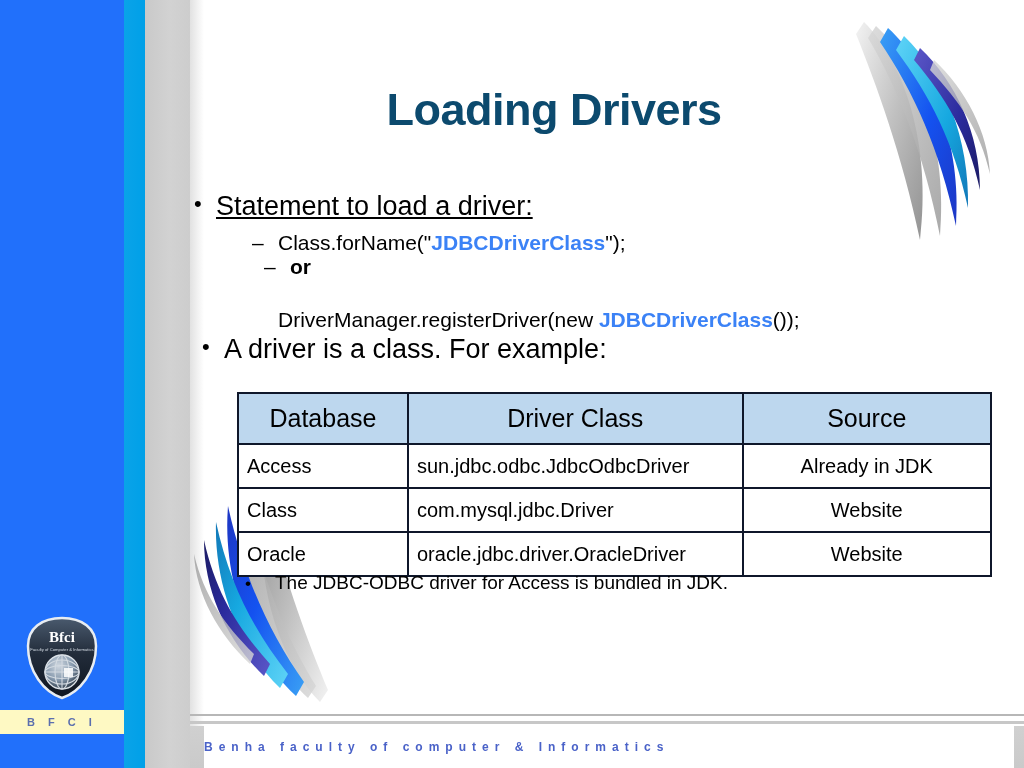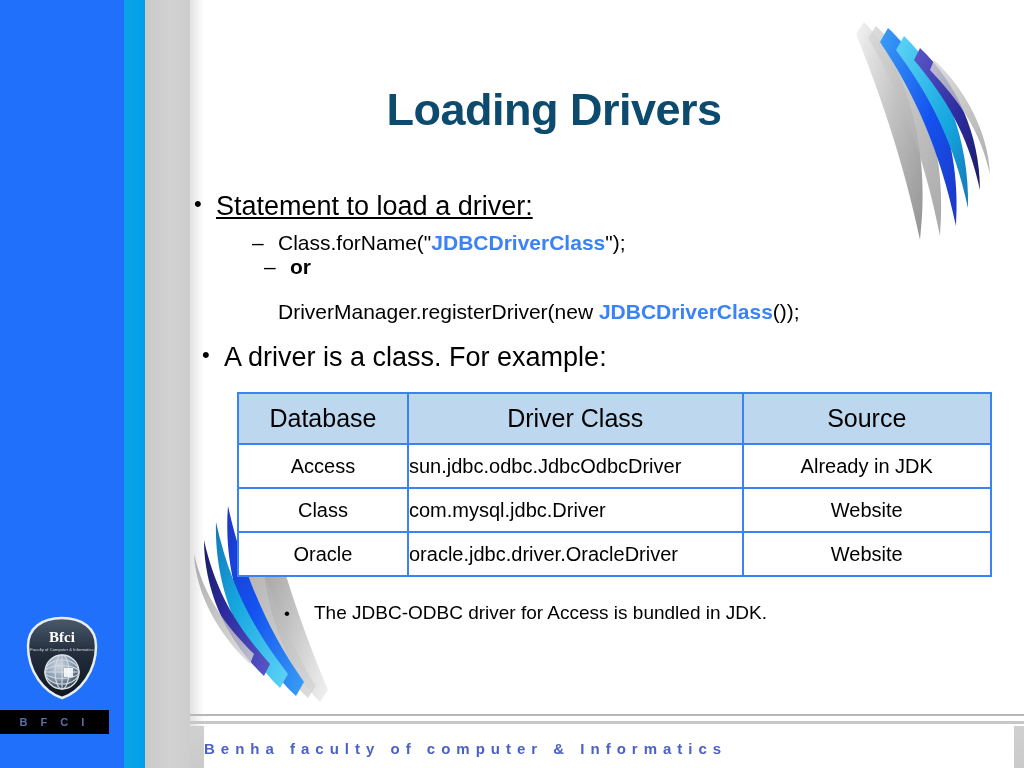--- a/index.html
+++ b/index.html
@@ -34,22 +34,22 @@
     background:#ffffff;
   }
   .pane-shadow {
     position:absolute; left:190px; top:0; width:14px; height:768px;
     background:linear-gradient(to right, rgba(120,120,120,0.22), rgba(255,255,255,0));
     pointer-events:none;
   }
 
   
   .bfci-box {
-    position:absolute; left:0; top:710px; width:109px; height:24px;
-    background:#000000;
+    position:absolute; left:0; top:710px; width:124px; height:24px;
+    background:#fef9c3;
     display:flex; align-items:center; justify-content:center;
   }
   .bfci-box span {
     font-size:11px; font-weight:bold; letter-spacing:5px;
     color:#5b6fae; font-family:"Liberation Sans", sans-serif;
   }
 
   
   .logo {
     position:absolute; left:24px; top:616px; width:76px; height:84px;
@@ -80,47 +80,47 @@
     position:absolute; font-size:21px; color:#000;
     white-space:nowrap; line-height:1.05;
   }
   .bullet-l2 .dash {
     display:inline-block; width:26px;
   }
   .code-blue { color:#3b82f6;font-weight:bold; }
   .bold { font-weight:bold; }
 
   .cont-line {
-    position:absolute; font-size:21px; color:#000; white-space:nowrap;
+    position:absolute; font-size:21px; color:#000; white-space:nowrap;margin-top:8px;
   }
 
   
   .drv-table {
     position:absolute; left:237px; top:392px;
     width:755px;
     border-collapse:collapse;
     background:#ffffff;
     table-layout:fixed;
   }
   .drv-table td, .drv-table th {
-    border:2px solid #3b82f6;
+    border:2px solid #0f172a;
     font-weight:normal;
     color:#000;
-    padding:2px 0;
+    padding:2px 8px;
     font-family:"Liberation Sans", sans-serif;
     margin-top:20px;
   }
   .drv-table thead th {
     background:#bdd7ee;
     font-size:25px;
     height:51px;
     text-align:center;
   }
   .drv-table tbody td { height:44px; font-size:20px; }
-  .col-db   { width:156px; text-align:center; }
+  .col-db   { width:156px; }
   .col-cls  { width:307px; text-align:left; }
   .col-src  { width:228px; text-align:center; }
 
   
   .note {
     position:absolute; font-size:19px; color:#000; white-space:nowrap;
   }
   .note .dot { display:inline-block; width:30px; font-size:17px; }
 
   
@@ -135,21 +135,21 @@
   .footer-band {
     position:absolute; left:190px; top:726px; width:834px; height:42px;
     background:linear-gradient(to bottom,#d0d0d0,#cacaca);
   }
   .footer-white {
     position:absolute; left:204px; top:726px; width:810px; height:42px;
     background:#ffffff;
   }
   .footer-text {
     position:absolute; left:204px; top:740px; width:711px;
-    font-size:15px; font-weight:bold; letter-spacing:6px;
+    font-size:12px; font-weight:bold; letter-spacing:6px;
     color:#4a62c8; white-space:nowrap;
     font-family:"Liberation Sans", sans-serif;
   }
 
   
   .swoosh-tr { position:absolute; left:846px; top:4px; width:178px; height:240px; }
   .swoosh-bl { position:absolute; left:152px; top:488px; width:186px; height:232px; }
 </style>
 </head>
 <body>
@@ -223,21 +223,21 @@
     </div>
 
     <div class="bullet-l2" style="left:62px; top:256px;margin-left:12px;">
       <span class="dash">–</span><span class="bold">or</span>
     </div>
 
     <div class="cont-line" style="left:88px; top:300px;">
       <span>DriverManager.registerDriver(new </span><span class="code-blue">JDBCDriverClass</span><span>());</span>
     </div>
 
-    <div class="bullet-l1" style="left:12px; top:335px;margin-top:8px;">
+    <div class="bullet-l1" style="left:12px; top:335px;">
       <span class="dot">•</span><span>A driver is a class.  For example:</span>
     </div>
   </div>
 
   <table class="drv-table">
     <thead>
       <tr>
         <th class="col-db">Database</th>
         <th class="col-cls">Driver Class</th>
         <th class="col-src">Source</th>
@@ -255,21 +255,21 @@
         <td class="col-src">Website</td>
       </tr>
       <tr>
         <td class="col-db">Oracle</td>
         <td class="col-cls">oracle.jdbc.driver.OracleDriver</td>
         <td class="col-src">Website</td>
       </tr>
     </tbody>
   </table>
 
-  <div class="note" style="left:245px; top:602px;margin-left:39px;">
+  <div class="note" style="left:245px; top:572px;">
     <span class="dot">•</span><span>The JDBC-ODBC driver for Access is bundled in JDK.</span>
   </div>
 
   <svg class="logo" viewBox="0 0 76 84">
     <defs>
       <linearGradient id="badgeG" x1="0" y1="0" x2="0" y2="1">
         <stop offset="0%" stop-color="#4a5a6e"></stop>
         <stop offset="45%" stop-color="#222c3a"></stop>
         <stop offset="100%" stop-color="#0f1620"></stop>
       </linearGradient>

